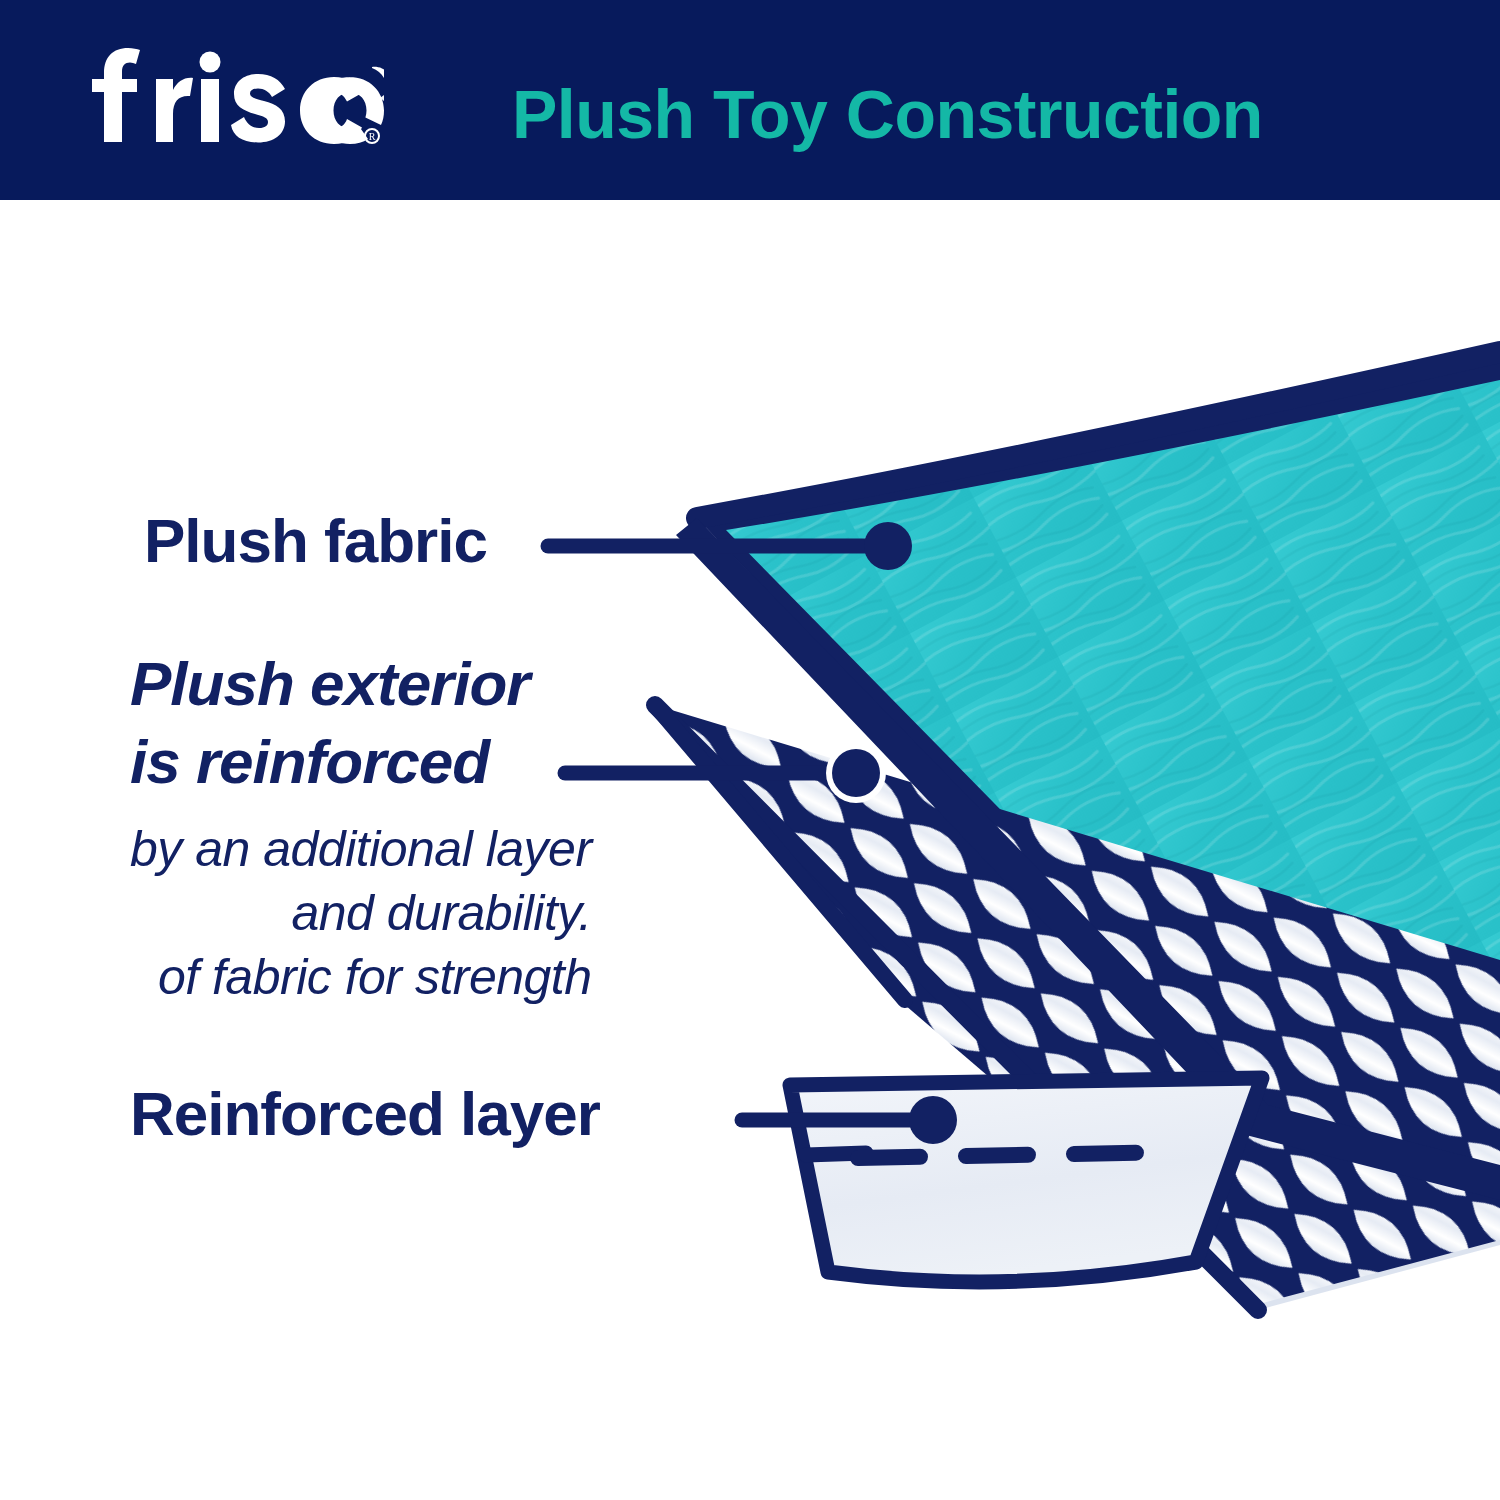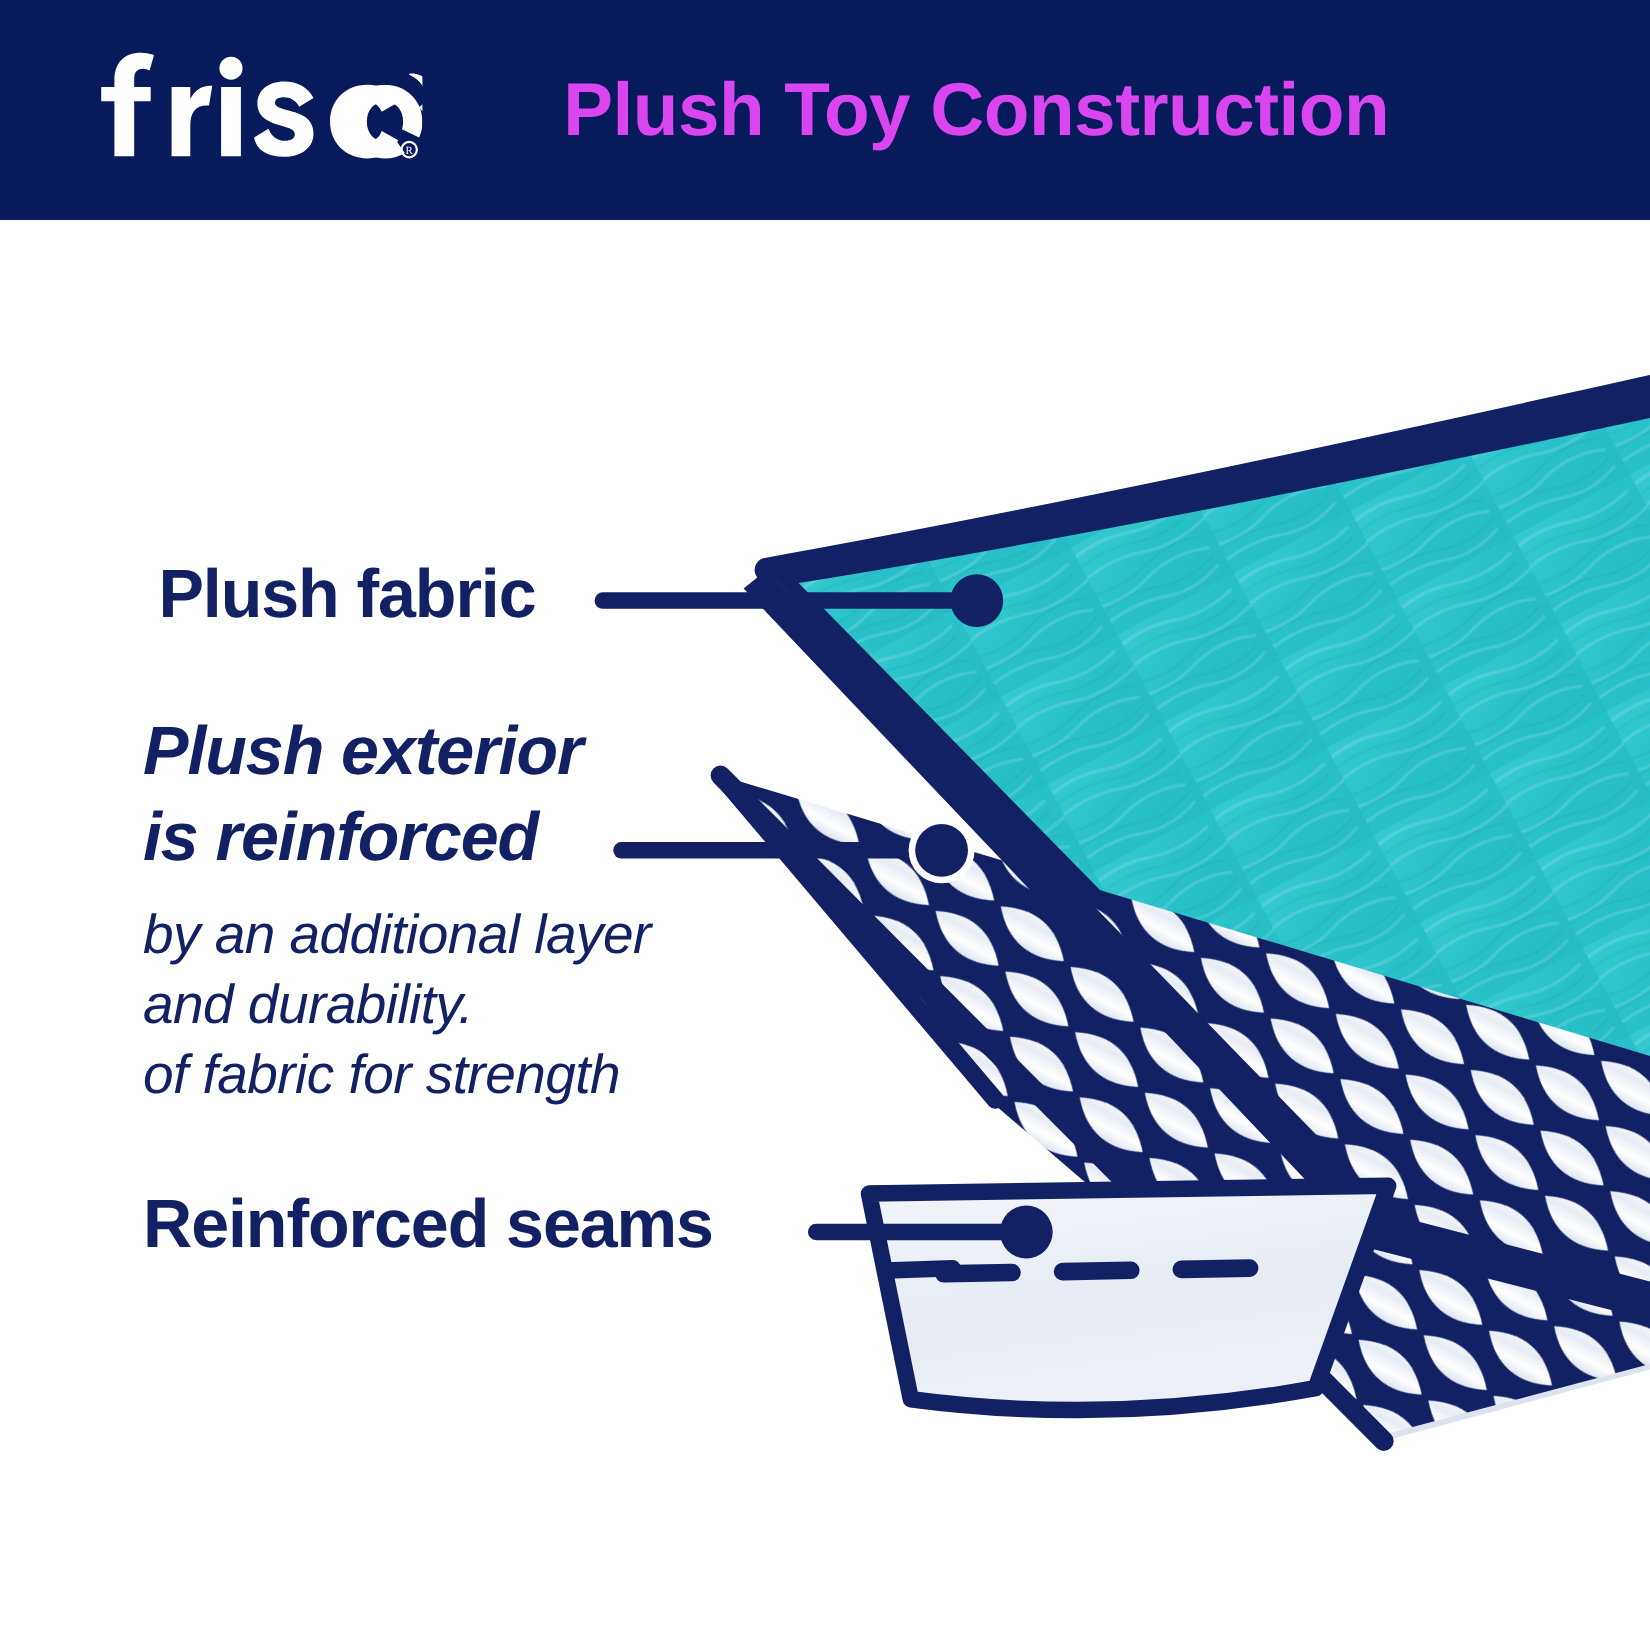--- a/index.html
+++ b/index.html
@@ -22,22 +22,22 @@
     background:#071A5C;
     display:flex; align-items:center;
   }
   #brand-logo {
     position:absolute; left:84px; top:46px;
     width:300px; height:105px;
   }
   #brand-logo svg { display:block; }
   #header-title {
     position:absolute;
-    left:512px; top:50px;
-    color:#d946ef;
+    left:512px; top:64px;
+    color:#14b8a6;
     font-size:68px;
     font-weight:bold;
     letter-spacing:-0.5px;
     line-height:100px;
     white-space:nowrap;
   }
 
   
   #illustration {
     position:absolute; left:0; top:200px;
@@ -55,20 +55,21 @@
     letter-spacing:-1px;
     white-space:nowrap;
   }
   .callout-body {
     color:#122163;
     font-weight:normal;
     font-size:50px;
     line-height:64px;
     letter-spacing:-0.5px;
     white-space:nowrap;
+    text-align:right;
   }
 
   #callout-plush-fabric   { left:144px; top:502px; }
   #callout-reinforced-ext { left:130px; top:645px;font-style:italic; }
   #callout-seams          { left:130px; top:1075px; }
 </style>
 </head>
 <body>
 
 <div id="page">
@@ -232,16 +233,16 @@
 
   <div class="callout" id="callout-reinforced-ext">
     <div class="callout-heading">Plush exterior</div>
     <div class="callout-heading">is reinforced</div>
     <div class="callout-body" style="margin-top:16px;">by an additional layer</div>
     <div class="callout-body">and durability.</div>
     <div class="callout-body">of fabric for strength</div>
   </div>
 
   <div class="callout" id="callout-seams">
-    <div class="callout-heading">Reinforced seams</div>
+    <div class="callout-heading">Reinforced layer</div>
   </div>
 
 </div>
 
 </body></html>

